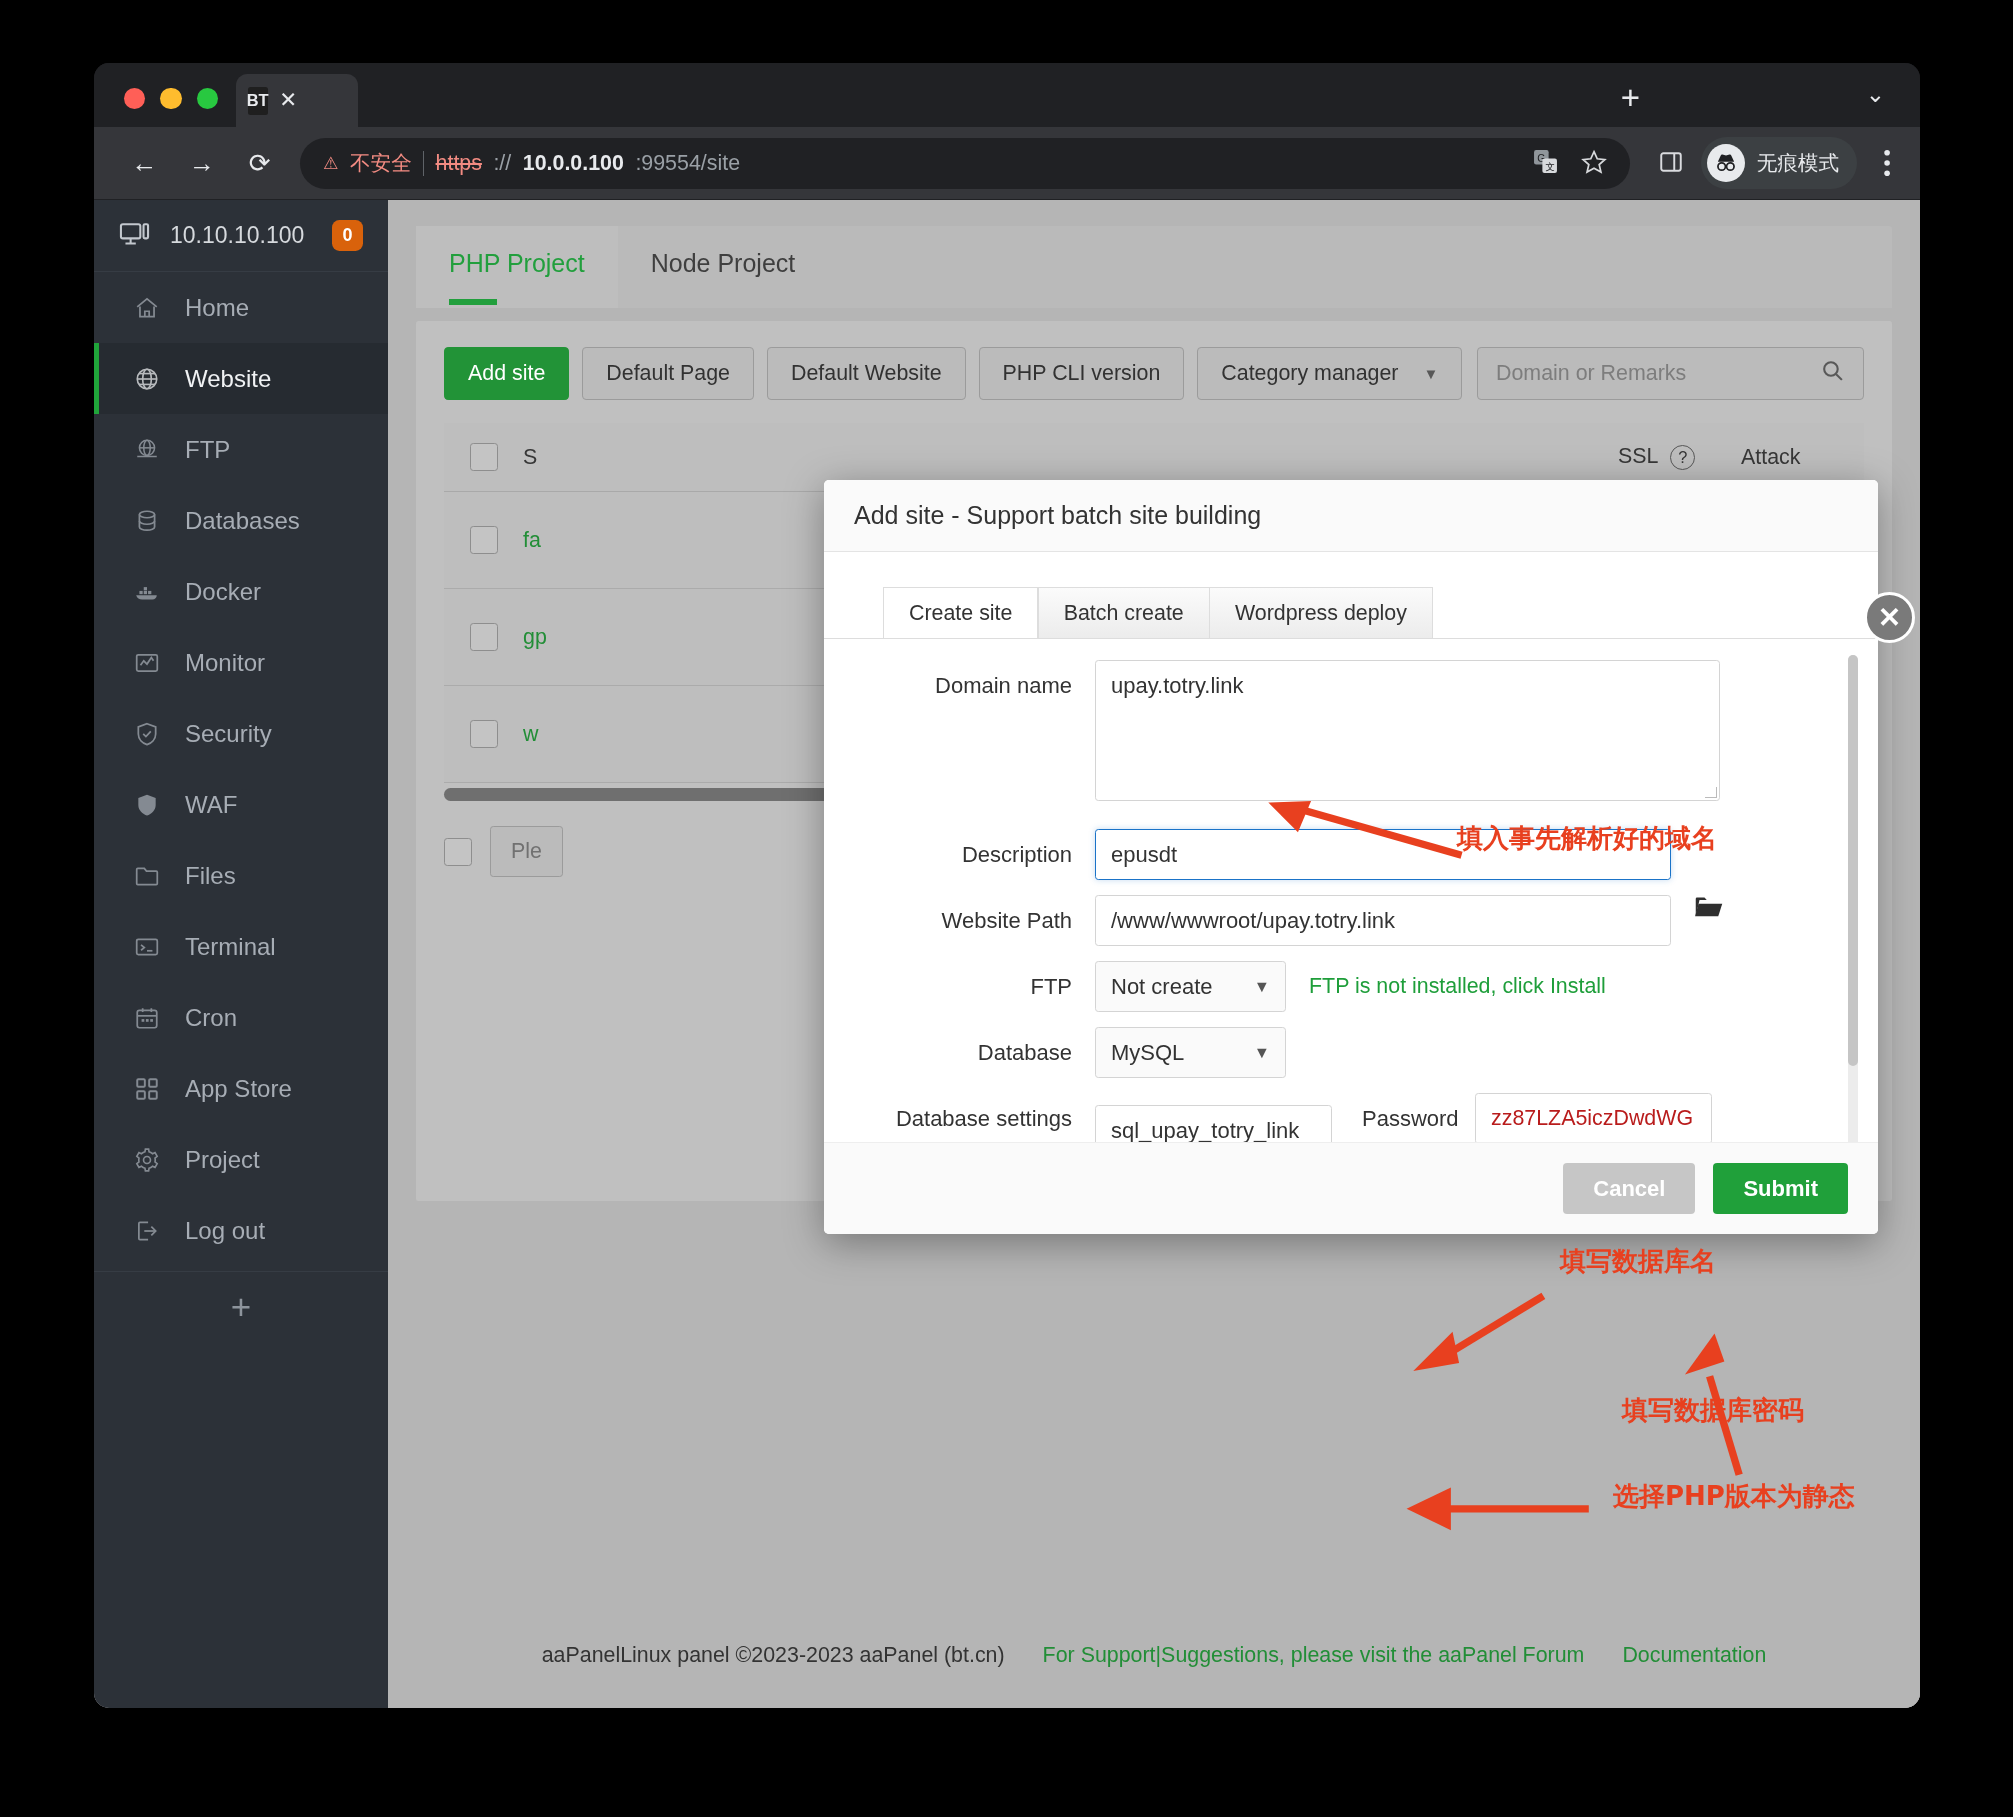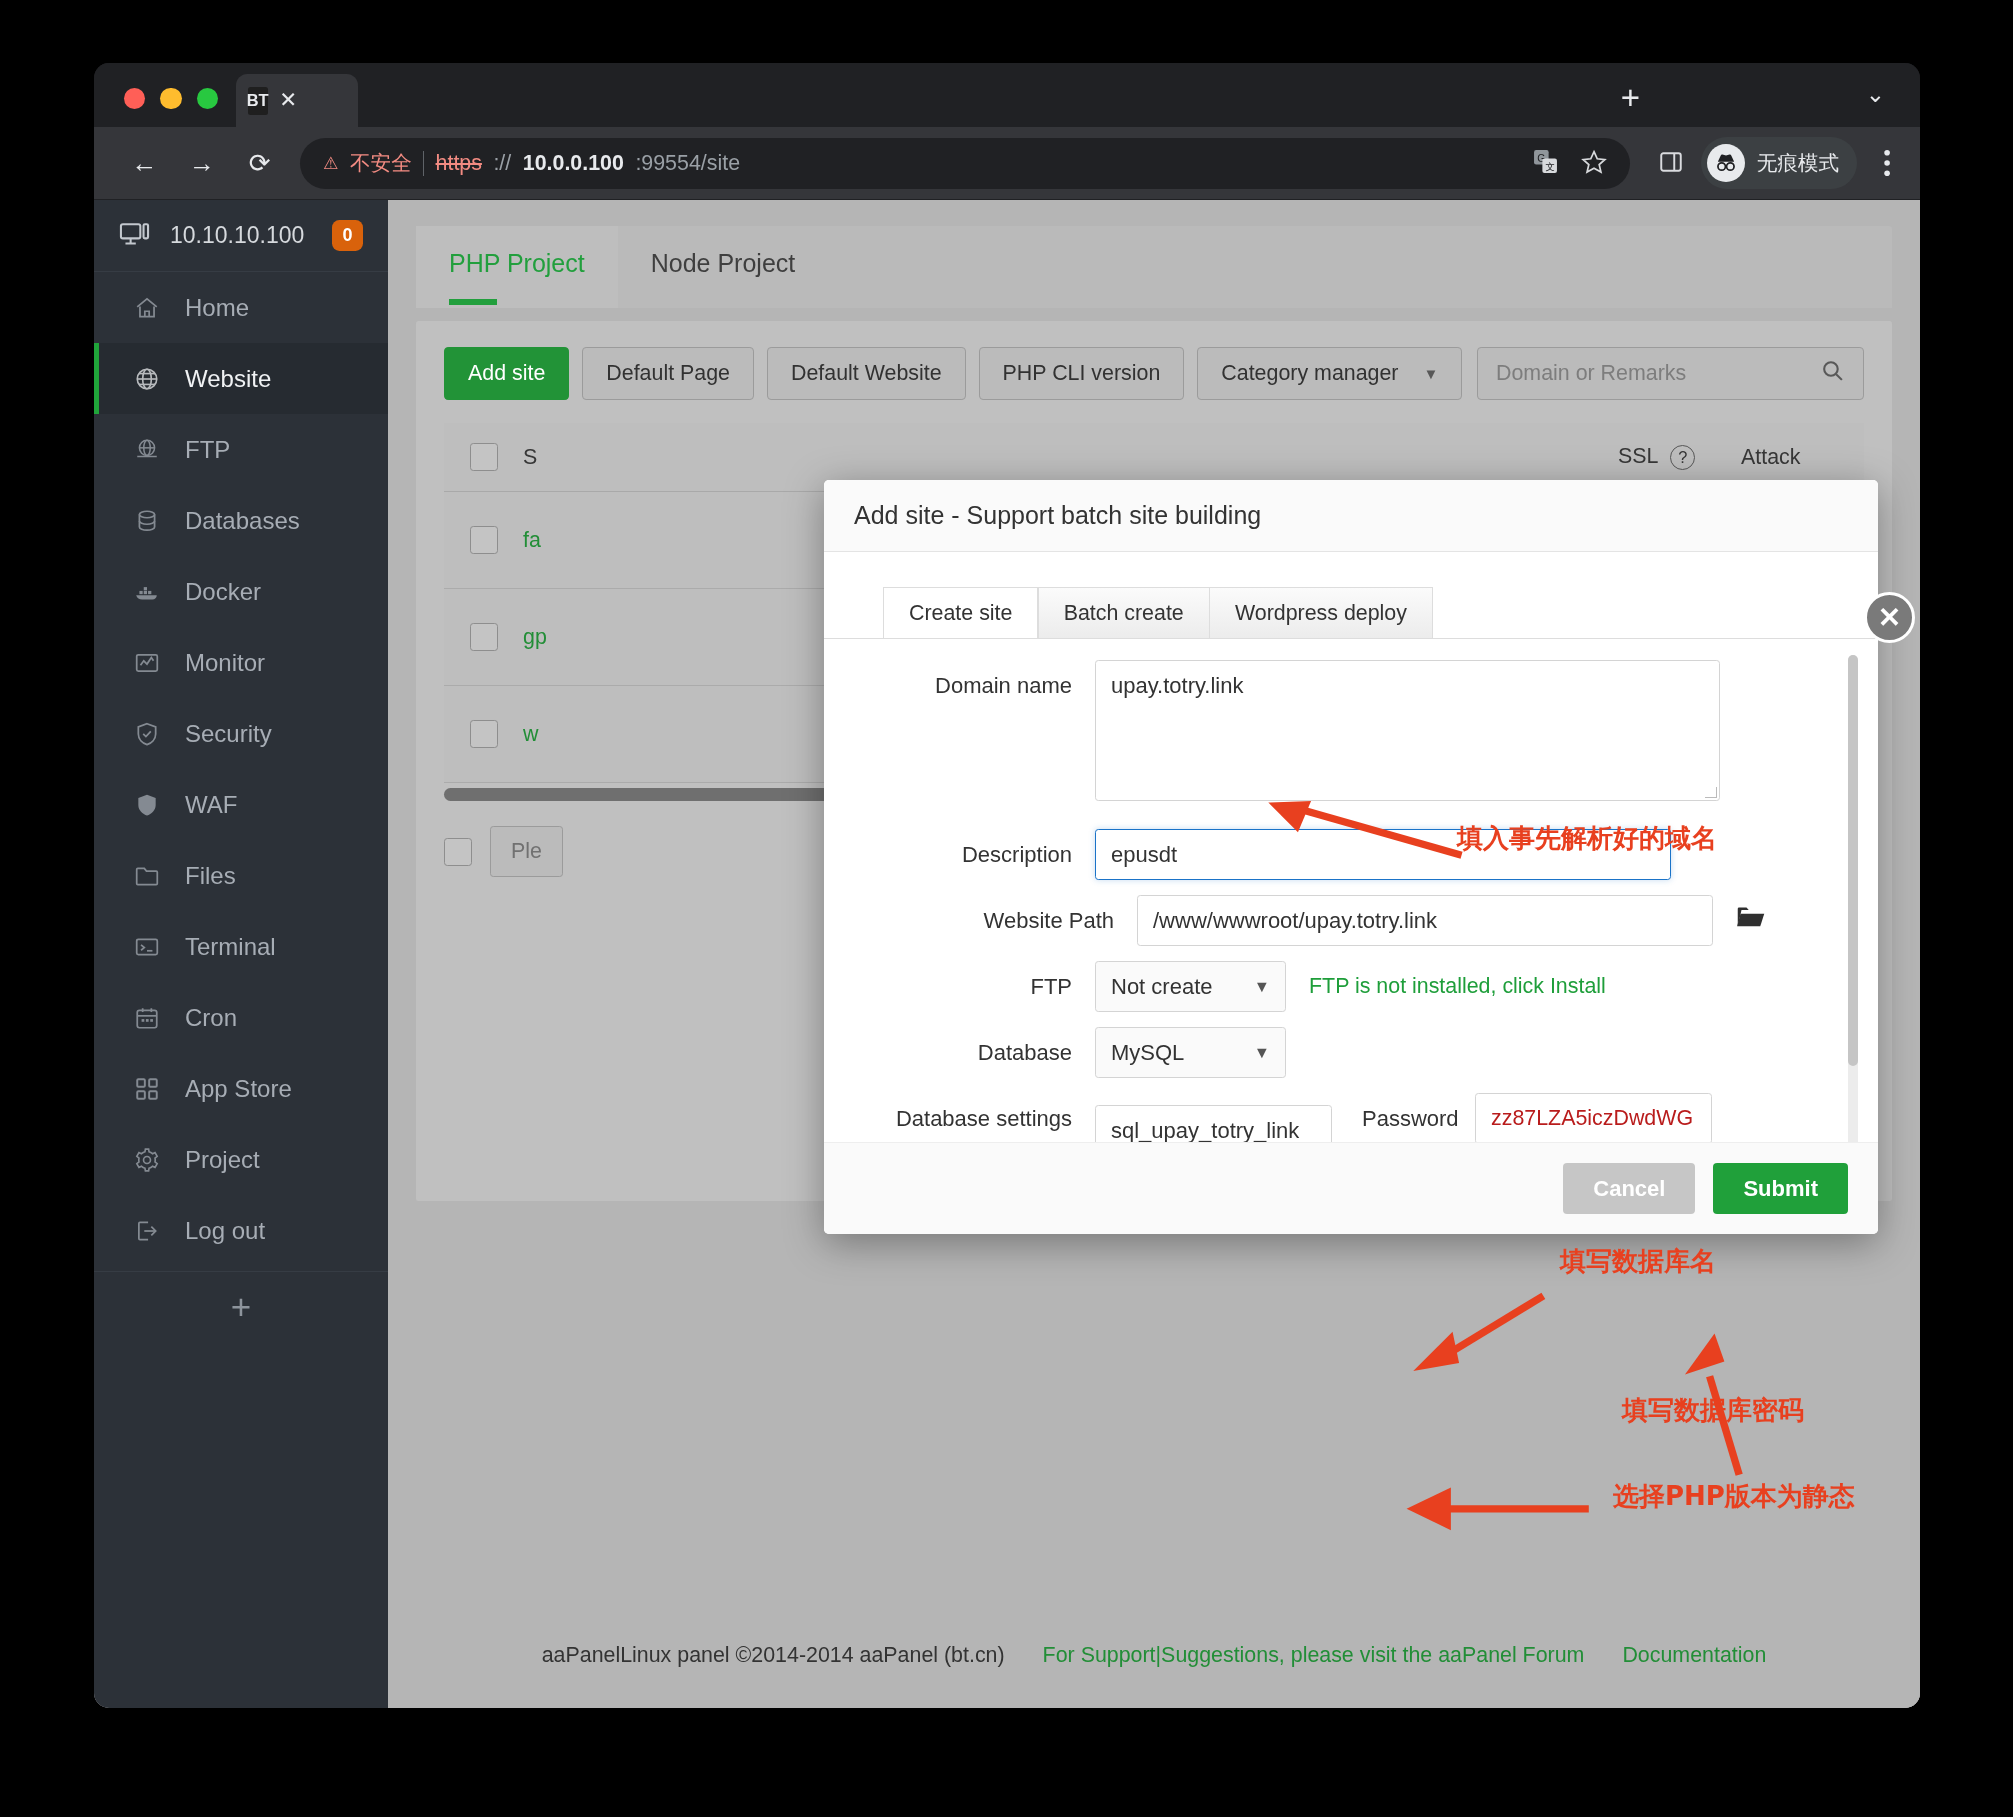--- a/index.html
+++ b/index.html
@@ -807,21 +807,21 @@
         <div id="table-footer">
           <div class="cb"></div>
           <div id="perpage-select">Ple</div>
           <div id="jump-label">mp to page</div>
           <div id="page-input">1</div>
           <div id="confirm-btn">Confirm</div>
         </div>
       </div>
 
       <div id="footer-bar">
-        <span>aaPanelLinux panel ©2014-2014 aaPanel (bt.cn)</span>
+        <span>aaPanelLinux panel ©2023-2023 aaPanel (bt.cn)</span>
         <span class="footer-link">For Support|Suggestions, please visit the aaPanel Forum</span>
         <span class="footer-link">Documentation</span>
       </div>
 
       <div id="modal-overlay">
 
         <div id="modal-close">✕</div>
 
         <div id="modal">
           <div id="modal-header">Add site - Support batch site building</div>
@@ -843,21 +843,21 @@
                 <div id="domain-textarea">upay.totry.link</div>
                 <div id="domain-resize"></div>
               </div>
             </div>
 
             <div class="frow" style="margin-top:28px;">
               <div class="flabel">Description</div>
               <div id="description-input">epusdt</div>
             </div>
 
-            <div class="frow" style="align-items:center;padding-left:42px;">
+            <div class="frow" style="align-items:flex-start;">
               <div class="flabel">Website Path</div>
               <div id="path-input">/www/wwwroot/upay.totry.link</div>
               <span id="folder-icon">
                 <svg width="31" height="25" viewBox="0 0 24 20" fill="#2f2f2f">
                     <path d="M1 17 V3 a1 1 0 0 1 1 -1 h6 l1.8 2 H10 a1 1 0 0 0 0 0 H4 L1 17z"></path>
                     <path d="M3.2 7 h19 L19 17 H0.5 z"></path>
                   </svg>
               </span>
             </div>
 

